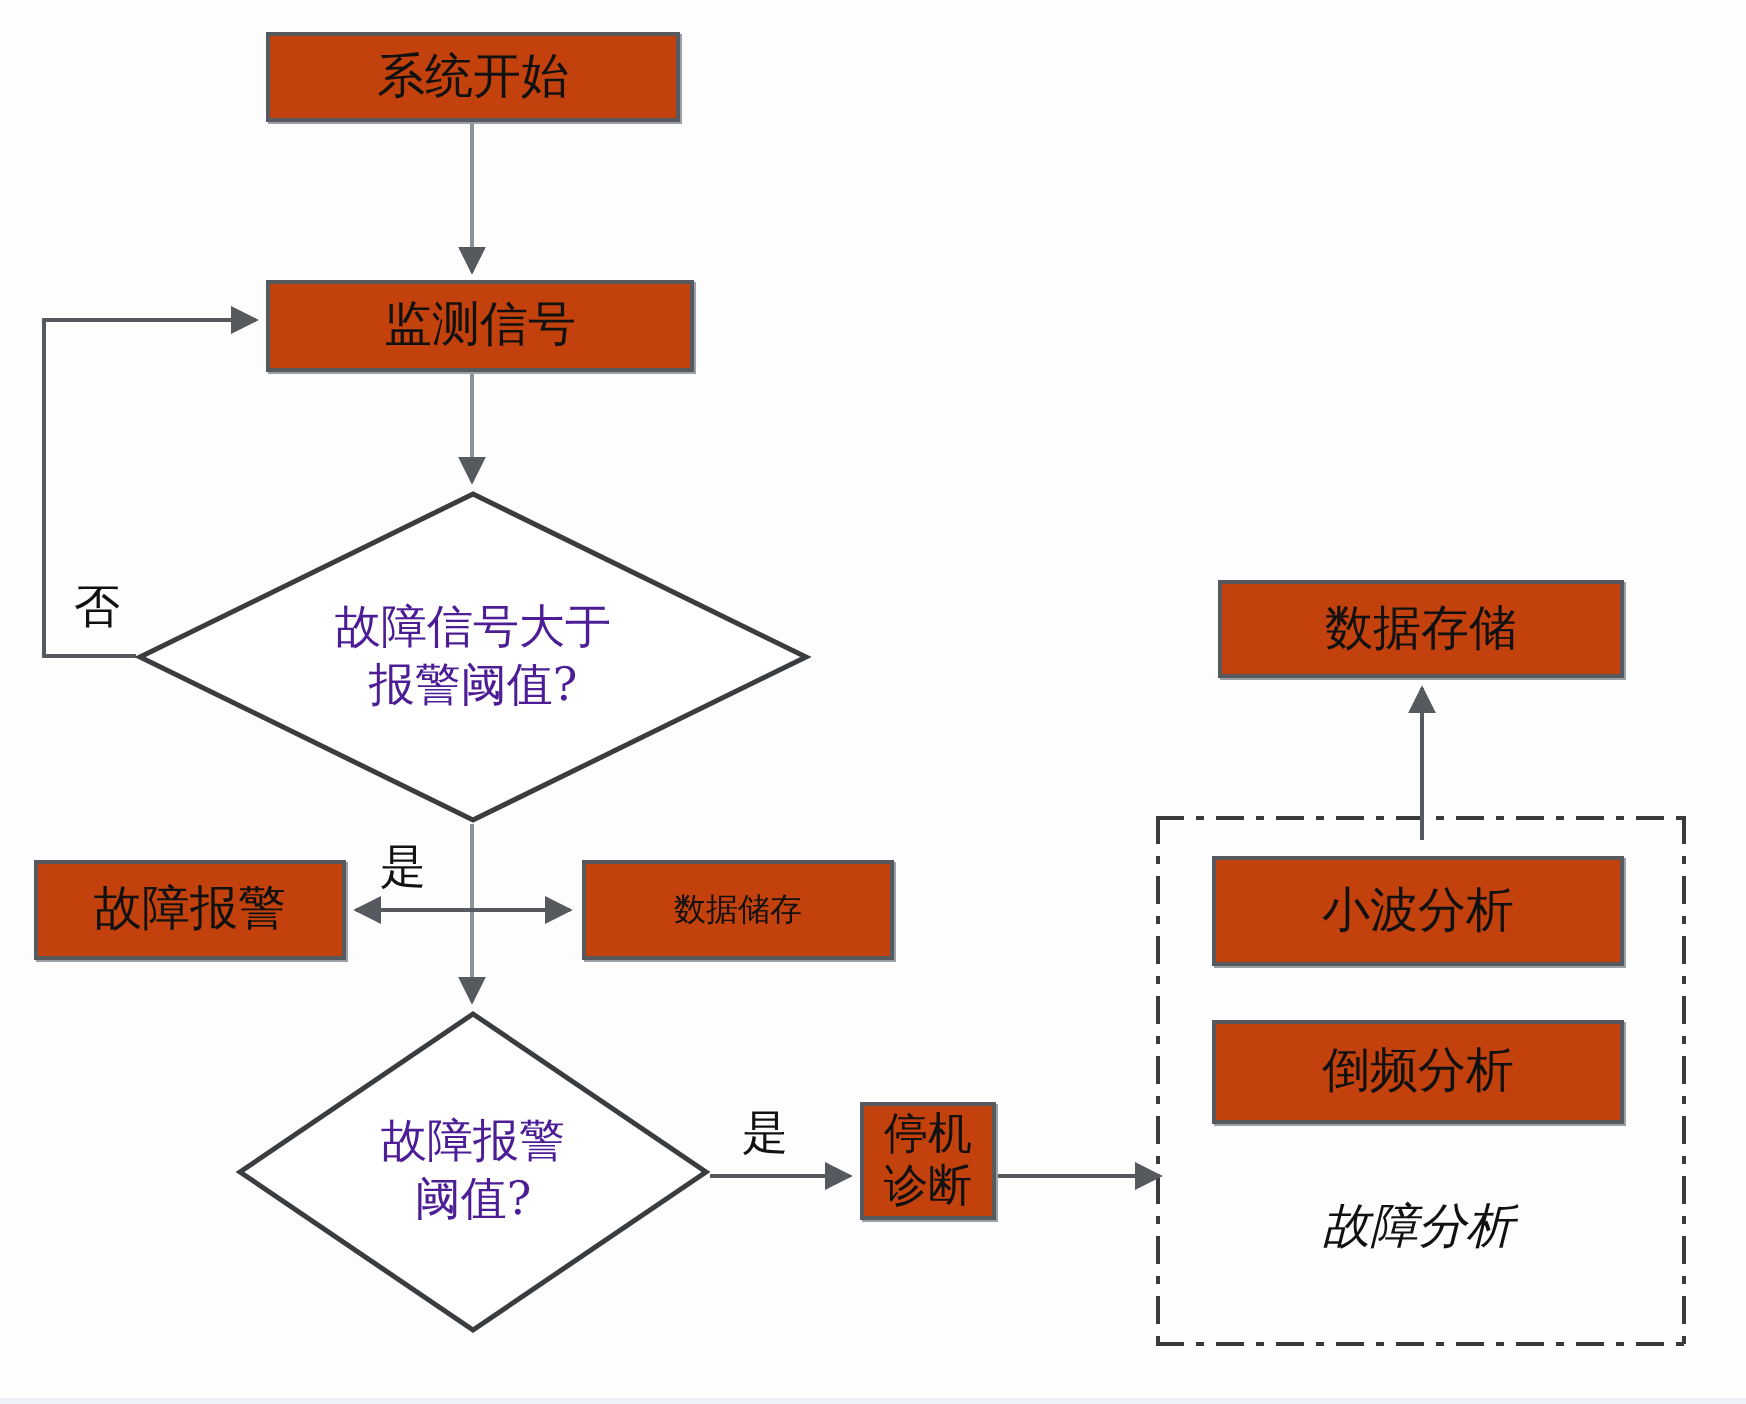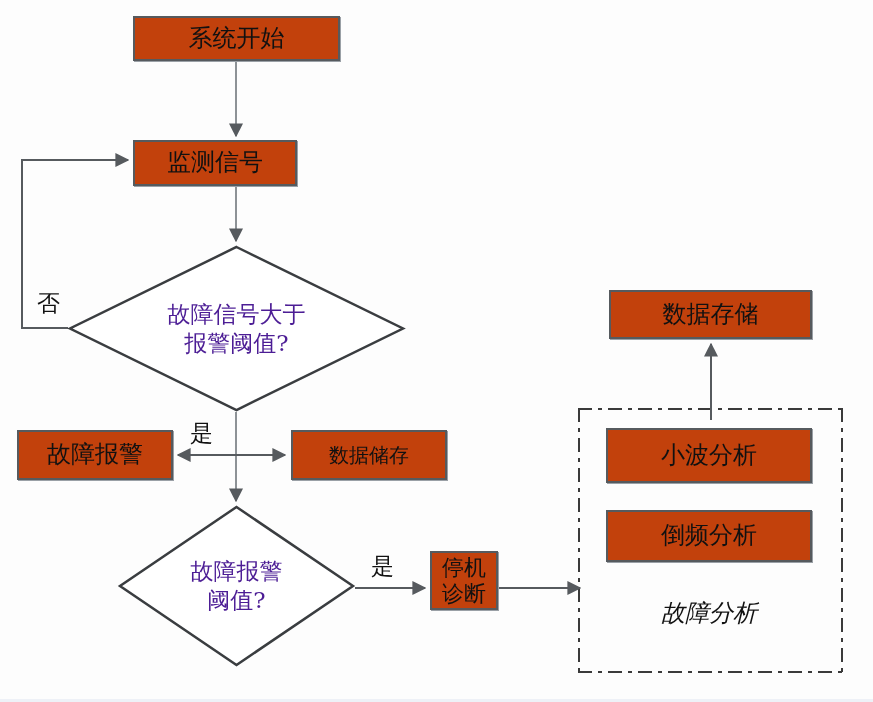--- a/index.html
+++ b/index.html
@@ -119,41 +119,41 @@
 
     <path d="M 498 588 L 580 588" stroke="#565a5e" stroke-width="2" fill="none" marker-end="url(#arrow)"></path>
 
     <path d="M 711 420 L 711 344" stroke="#565a5e" stroke-width="2" fill="none" marker-end="url(#arrow)"></path>
   </svg>
 
   <div class="node shadowed" style="left:133px; top:16px; width:207px; height:45px; font-size:24px;">
     <span class="node-label">系统开始</span>
   </div>
 
-  <div class="node shadowed" style="left:133px; top:140px; width:164px; height:46px; font-size:24px;">
+  <div class="node shadowed" style="left:133px; top:140px; width:214px; height:46px; font-size:24px;">
     <span class="node-label">监测信号</span>
   </div>
 
   <div class="diamond-wrap" style="left:68px; top:245px; width:337px; height:167px;">
     <svg width="337" height="167" viewBox="0 0 337 167" xmlns="http://www.w3.org/2000/svg">
       <polygon points="168.5,2 335,83.5 168.5,165 2,83.5" fill="#ffffff" stroke="#3a3d40" stroke-width="2.5"></polygon>
     </svg>
     <div class="diamond-text" style="font-size:23px;">故障信号大于
 报警阈值?</div>
   </div>
 
   <div class="edge-label" style="left:37px; top:288px; font-size:23px;">否</div>
 
   <div class="edge-label" style="left:190px; top:418px; font-size:23px;">是</div>
 
   <div class="node shadowed" style="left:17px; top:430px; width:156px; height:50px; font-size:24px;">
     <span class="node-label">故障报警</span>
   </div>
 
-  <div class="node shadowed" style="left:291px; top:430px; width:156px; height:50px; font-size:20px;">
+  <div class="node shadowed" style="left:291px; top:430px; width:156px; height:50px; font-size:16px;">
     <span class="node-label">数据储存</span>
   </div>
 
   <div class="diamond-wrap" style="left:118px; top:505px; width:237px; height:162px;">
     <svg width="237" height="162" viewBox="0 0 237 162" xmlns="http://www.w3.org/2000/svg">
       <polygon points="118.5,2 235,81 118.5,160 2,81" fill="#ffffff" stroke="#3a3d40" stroke-width="2.5"></polygon>
     </svg>
     <div class="diamond-text" style="font-size:23px;">故障报警
 阈值?</div>
   </div>

